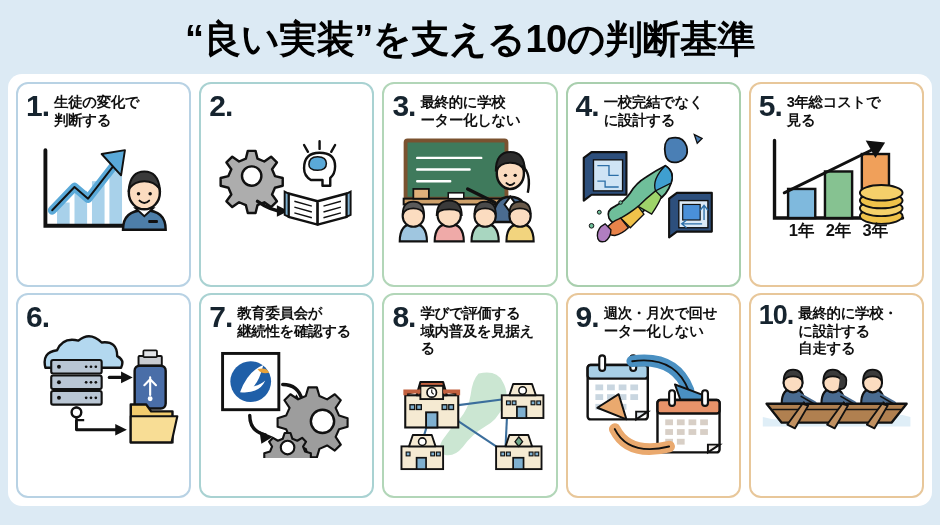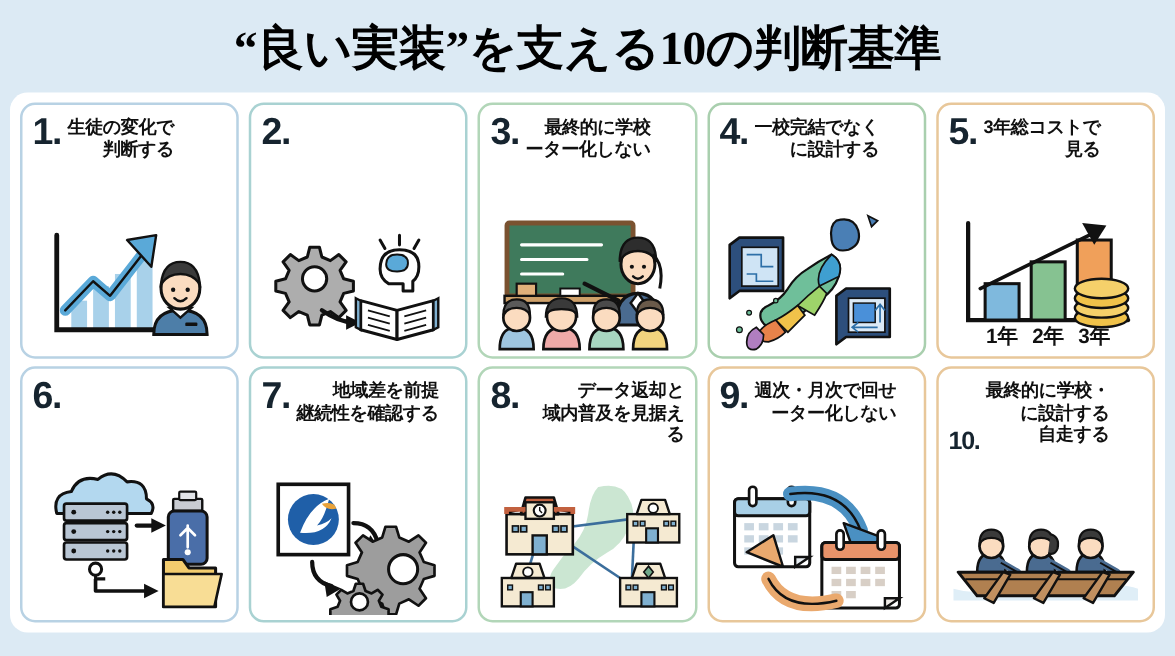--- a/index.html
+++ b/index.html
@@ -12,21 +12,20 @@
 
   .title {
     text-align:center;
     font-size:38px;
     font-weight:bold;
     color:#000;
     letter-spacing:-0.5px;
     line-height:1;
     padding:14px 0 16px 0;
     white-space:nowrap;
-    font-family:Liberation Serif, serif;
   }
 
   .panel {
     background:#ffffff;
     border-radius:14px;
     height:432px;
     padding:8px 8px;
     display:flex;
     flex-direction:column;
     gap:6px;
@@ -52,31 +51,30 @@
 
   .head { display:flex; align-items:flex-start; gap:5px; }
   .num {
     font-size:30px;
     font-weight:bold;
     color:#16242f;
     line-height:0.92;
     flex:0 0 auto;
     letter-spacing:-1px;
   }
-  .num.wide { font-size:20px;margin-top:41px; }
+  .num.wide { font-size:27px; }
   .htext {
     font-size:14.5px;
     font-weight:bold;
     color:#101010;
     line-height:1.22;
     padding-top:2px;
     letter-spacing:-0.4px;
-    text-align:right;
   }
-  .art { flex:1; display:flex; align-items:flex-end; justify-content:center; padding-top:2px; }
+  .art { flex:1; display:flex; align-items:flex-start; justify-content:center; padding-top:2px; }
   .art svg { display:block; }
 </style>
 </head>
 <body>
 
 <div class="page">
 
   <div class="title">“良い実装”を支える10の判断基準</div>
 
   <div class="panel">
@@ -324,21 +322,21 @@
               <path d="M108 84 l48 0 l-6 27 l-42 0 z" fill="#f8dd95" stroke="#111" stroke-width="2.2" stroke-linejoin="round"></path>
             </g>
           </svg>
         </div>
       </div>
 
       <div class="card teal">
         <div class="head">
           <span class="num">7.</span>
           <span class="htext">
-            <span>地域差を前提</span><br>
+            <span>教育委員会が</span><br>
             <span>継続性を確認する</span>
           </span>
         </div>
         <div class="art">
           <svg width="160" height="116" viewBox="0 0 160 116">
             <rect x="14" y="10" width="58" height="58" fill="#fff" stroke="#111" stroke-width="3"></rect>
             <circle cx="43" cy="39" r="21" fill="#1f5fa8"></circle>
             <path d="M32 50 q8 -22 24 -28 q-4 16 -10 22 q8 -2 12 -6 q-6 14 -26 12 z" fill="#fff"></path>
             <path d="M50 26 q10 -2 12 4 q-8 2 -12 -4 z" fill="#e8a23a"></path>
             <path d="M76 42 q16 0 20 16" stroke="#111" stroke-width="3.5" fill="none" stroke-linecap="round"></path>
@@ -354,21 +352,21 @@
               <circle cx="81" cy="107" r="7" fill="#fff" stroke="#111" stroke-width="2.2"></circle>
             </g>
           </svg>
         </div>
       </div>
 
       <div class="card green">
         <div class="head">
           <span class="num">8.</span>
           <span class="htext">
-            <span>データ返却と</span><br>
+            <span>学びで評価する</span><br>
             <span>域内普及を見据える</span>
           </span>
         </div>
         <div class="art">
           <svg width="164" height="116" viewBox="0 0 164 116">
             <path d="M92 12 q18 -4 24 8 q8 14 0 26 q-6 14 -18 20 q-14 8 -24 22 q-8 10 -18 8 q-8 -4 -2 -14 q8 -12 18 -22 q10 -12 12 -26 q2 -16 8 -22 z" fill="#cbe6d2" stroke="#cbe6d2" stroke-width="2"></path>
             <g stroke="#3b6e9c" stroke-width="2.2" fill="none">
               <path d="M58 46 L120 38"></path>
               <path d="M40 56 L28 96"></path>
               <path d="M62 56 L116 92"></path>

